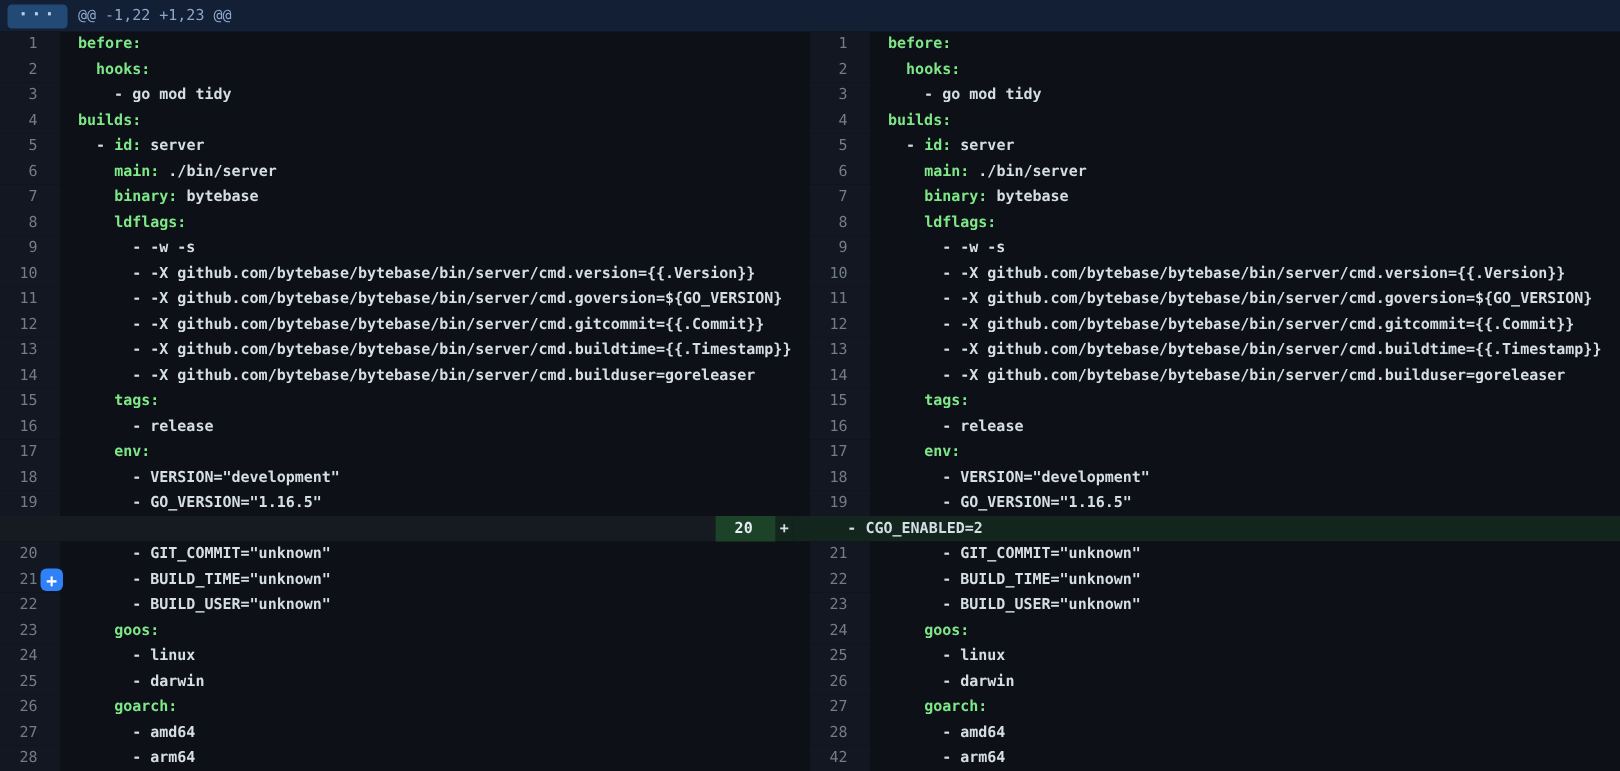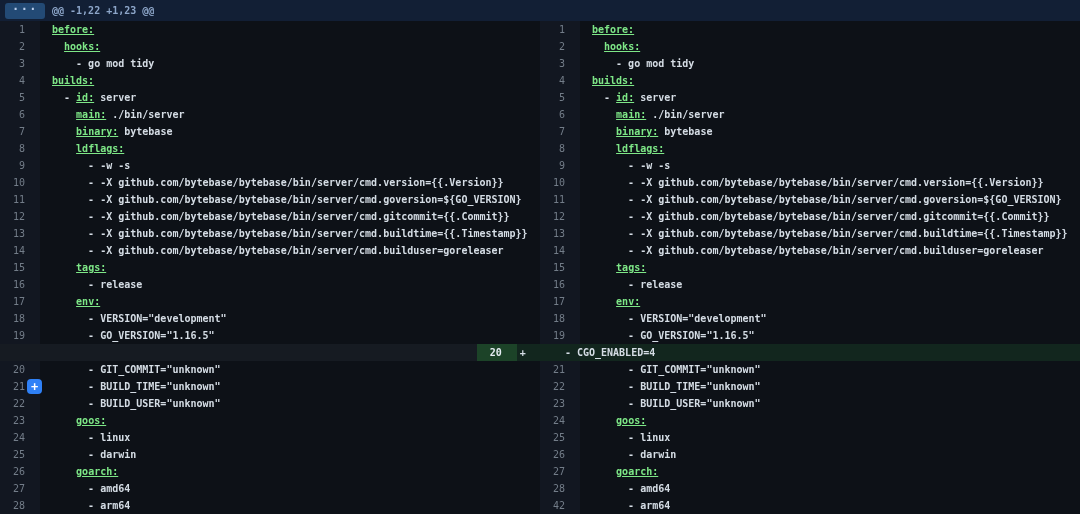--- a/index.html
+++ b/index.html
@@ -26,21 +26,21 @@
   .expand-btn {
     position:absolute; left:5px; top:3px; width:40px; height:16px;
     background:var(--expand-button-background); border:none; border-radius:3px;
     color:var(--expand-button-text); cursor:pointer;
     display:flex; align-items:center; justify-content:center;
     font-family:inherit; font-size:12px; font-weight:700; letter-spacing:1.5px;
     line-height:8px; padding-bottom:5px;
   }
   .hunk-label {
     margin-left:52px; color:var(--hunk-text);
-    font-size:10px; font-weight:700; white-space:pre;
+    font-size:10px; font-weight:400; white-space:pre;
   }
   
   .rows { width:100%; }
   .diff-row { display:flex; height:17px; width:100%; }
   .cell { height:17px; font-size:10px; line-height:17px; }
   .gutter {
     position:relative; width:40px; flex:0 0 40px; text-align:right; padding-right:15px;
     color:var(--line-number-color); background:var(--gutter-background);
     font-weight:400; cursor:pointer;
   }
@@ -50,21 +50,21 @@
   }
   .code {
     flex:1 1 auto; white-space:pre; overflow:hidden;
     color:var(--text-color); background:var(--background); font-weight:600;
   }
   
   .gutter.addition { background:var(--addition-gutter-background); color:var(--addition-number-color); font-weight:600; }
   .marker.addition, .code.addition { background:var(--addition-line-background); }
   
   .gutter.empty, .marker.empty, .code.empty { background:var(--empty-line-background); cursor:default; }
-  .tk-key { color:var(--key-color);text-decoration:underline; }
+  .tk-key { color:var(--key-color); }
   .tk-plain { color:var(--text-color); }
   
   .comment-btn {
     position:absolute; top:1px; right:-2px; width:15px; height:15px;
     background:var(--comment-button-background); color:var(--comment-button-text);
     border:none; border-radius:4px; cursor:pointer; padding:0;
     font-family:inherit; font-size:12px; font-weight:700; line-height:14px;
     display:flex; align-items:center; justify-content:center; z-index:2;
   }
 </style>
@@ -230,21 +230,21 @@
         <div class="cell gutter context">19</div>
         <div class="cell marker context"></div>
         <div class="cell code context"><span class="tk-plain">      - GO_VERSION="1.16.5"</span></div>
       </div>
       <div class="diff-row">
         <div class="cell gutter empty"></div>
         <div class="cell marker empty"></div>
         <div class="cell code empty"></div>
         <div class="cell gutter addition">20</div>
         <div class="cell marker addition">+</div>
-        <div class="cell code addition"><span class="tk-plain">      - CGO_ENABLED=4</span></div>
+        <div class="cell code addition"><span class="tk-plain">      - CGO_ENABLED=2</span></div>
       </div>
       <div class="diff-row">
         <div class="cell gutter context">20</div>
         <div class="cell marker context"></div>
         <div class="cell code context"><span class="tk-plain">      - GIT_COMMIT="unknown"</span></div>
         <div class="cell gutter context">21</div>
         <div class="cell marker context"></div>
         <div class="cell code context"><span class="tk-plain">      - GIT_COMMIT="unknown"</span></div>
       </div>
       <div class="diff-row">

